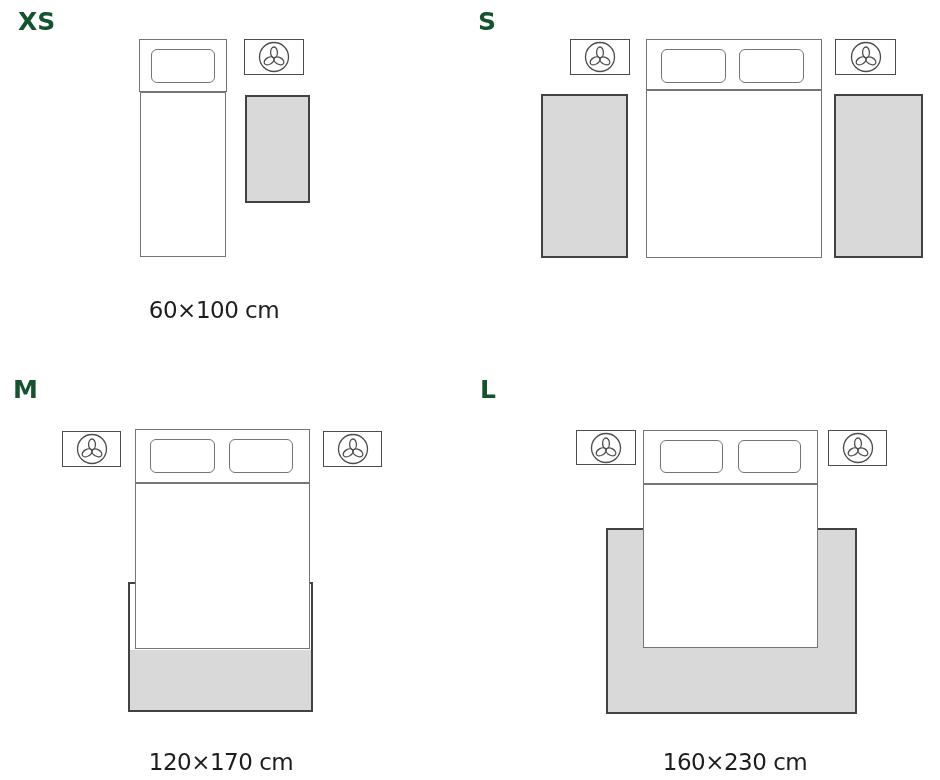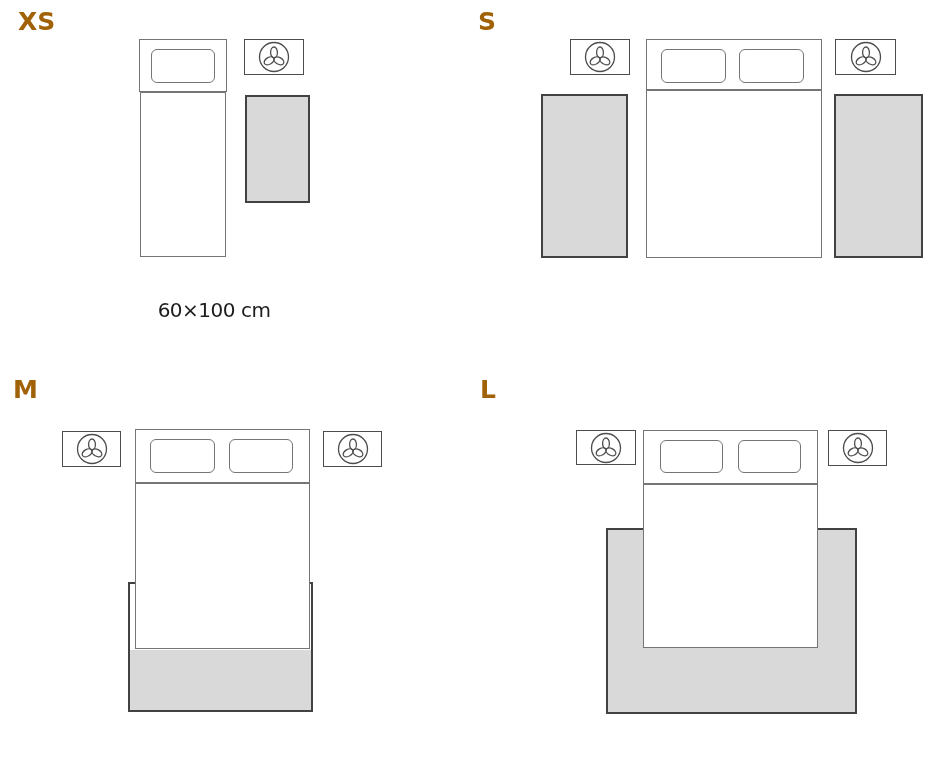--- a/index.html
+++ b/index.html
@@ -2,24 +2,24 @@
 <html><head>
 <meta charset="utf-8">
 <style>
   html,body{margin:0;padding:0;background:#fff;}
   #stage{
     position:relative;width:940px;height:780px;background:#ffffff;overflow:hidden;
     font-family:"DejaVu Sans","Liberation Sans",sans-serif;
   }
   .abs{position:absolute;box-sizing:border-box;}
   .q-label{
-    font-weight:bold;font-size:25px;line-height:24px;color:#a16207;letter-spacing:0;
+    font-weight:bold;font-size:25px;line-height:24px;color:#14532d;letter-spacing:0;
   }
   .dim-label{
-    font-size:20px;line-height:28px;color:#1d1d1d;text-align:center;letter-spacing:-0.5px;
+    font-size:23px;line-height:28px;color:#1d1d1d;text-align:center;letter-spacing:-0.5px;
   }
   .bed-part{background:#ffffff;border:1.5px solid #757575;}
   .pillow{background:#ffffff;border:1.5px solid #757575;border-radius:6px;}
   .stand{
     background:#ffffff;border:1.8px solid #4d4d4d;
     display:flex;align-items:center;justify-content:center;
   }
   .rug{background:#d9d9d9;border:2px solid #424242;}
   .rug-outline{background:#ffffff;border:2px solid #424242;position:absolute;box-sizing:border-box;}
   .rug-fill-lower{position:absolute;left:0;right:0;bottom:0;background:#d9d9d9;}
@@ -138,20 +138,21 @@
               <ellipse cx="0" cy="-5.6" rx="3.4" ry="5.4"></ellipse>
             </g>
           <g transform="rotate(240)">
               <ellipse cx="0" cy="-5.6" rx="3.4" ry="5.4"></ellipse>
             </g>
         </g>
       </svg>
     </span>
   </div>
 
+  <div class="abs dim-label" style="left:91px;top:748px;width:260px;">120×170 cm</div>
 
   <span class="abs q-label" style="left:480px;top:378px;">L</span>
 
   <div class="abs rug" style="left:606px;top:528px;width:251px;height:186px;"></div>
 
   <div class="abs bed-part" style="left:643px;top:430px;width:175px;height:54px;"></div>
   <div class="abs pillow" style="left:660px;top:440px;width:63px;height:33px;"></div>
   <div class="abs pillow" style="left:738px;top:440px;width:63px;height:33px;"></div>
   <div class="abs bed-part" style="left:643px;top:484px;width:175px;height:164px;"></div>
 
@@ -181,14 +182,15 @@
               <ellipse cx="0" cy="-5.6" rx="3.4" ry="5.4"></ellipse>
             </g>
           <g transform="rotate(240)">
               <ellipse cx="0" cy="-5.6" rx="3.4" ry="5.4"></ellipse>
             </g>
         </g>
       </svg>
     </span>
   </div>
 
+  <div class="abs dim-label" style="left:605px;top:748px;width:260px;">160×230 cm</div>
 
 </div>
 
 </body></html>

